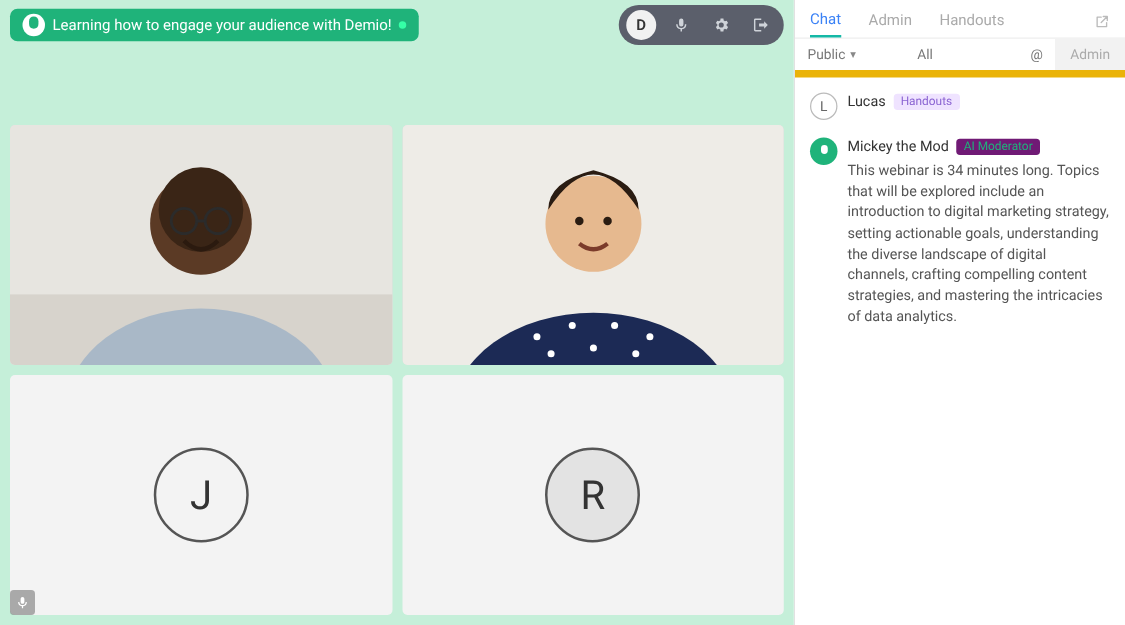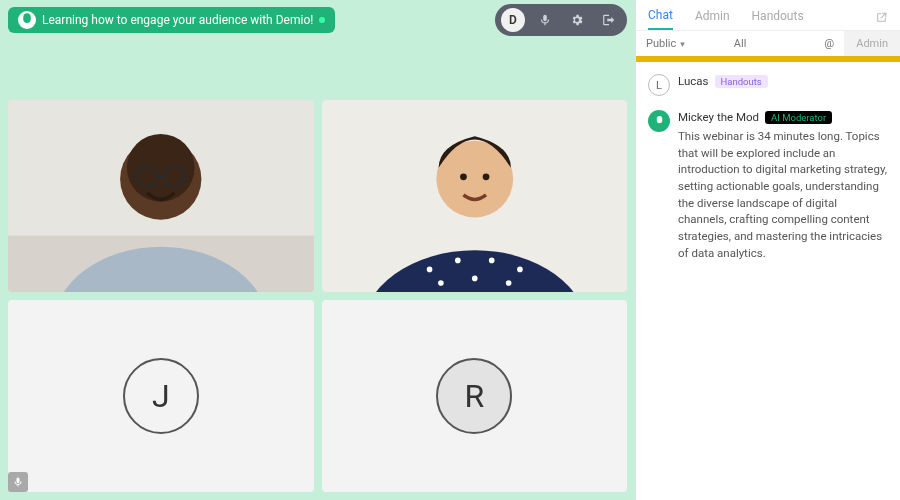--- a/index.html
+++ b/index.html
@@ -40,21 +40,21 @@
   .messages { flex: 1; overflow-y: auto; padding: 12px 12px; font-size: 11.5px; color: #444; }
   .msg { display: flex; gap: 8px; margin-bottom: 14px; }
   .msg .av { width: 22px; height: 22px; border-radius: 50%; flex-shrink: 0; display: flex; align-items: center; justify-content: center; font-size: 11px; }
   .msg .av.l { border: 1px solid #bbb; color: #666; background: #fff; }
   .msg .av.m { background: #1fb37a; color: #fff; }
   .msg .body { flex: 1; }
   .msg .hdr { display: flex; align-items: center; gap: 6px; margin-bottom: 4px; }
   .msg .name { font-size: 11.5px; color: #333; }
   .msg .badge { font-size: 9.5px; padding: 1px 6px; border-radius: 3px; }
   .badge.attendee { background: #efe3ff; color: #8a63d2; }
-  .badge.aimod { background: #000000; color: #1fb37a; }
+  .badge.aimod { background: #701a75; color: #1fb37a; }
   .msg .text { line-height: 1.45; color: #555; }
   .msg.lucas .text { background: #f6f6f6; padding: 8px 10px; border-radius: 6px; }
 </style>
 </head>
 <body>
 
 <div class="app">
 
   <div class="stage">
 

